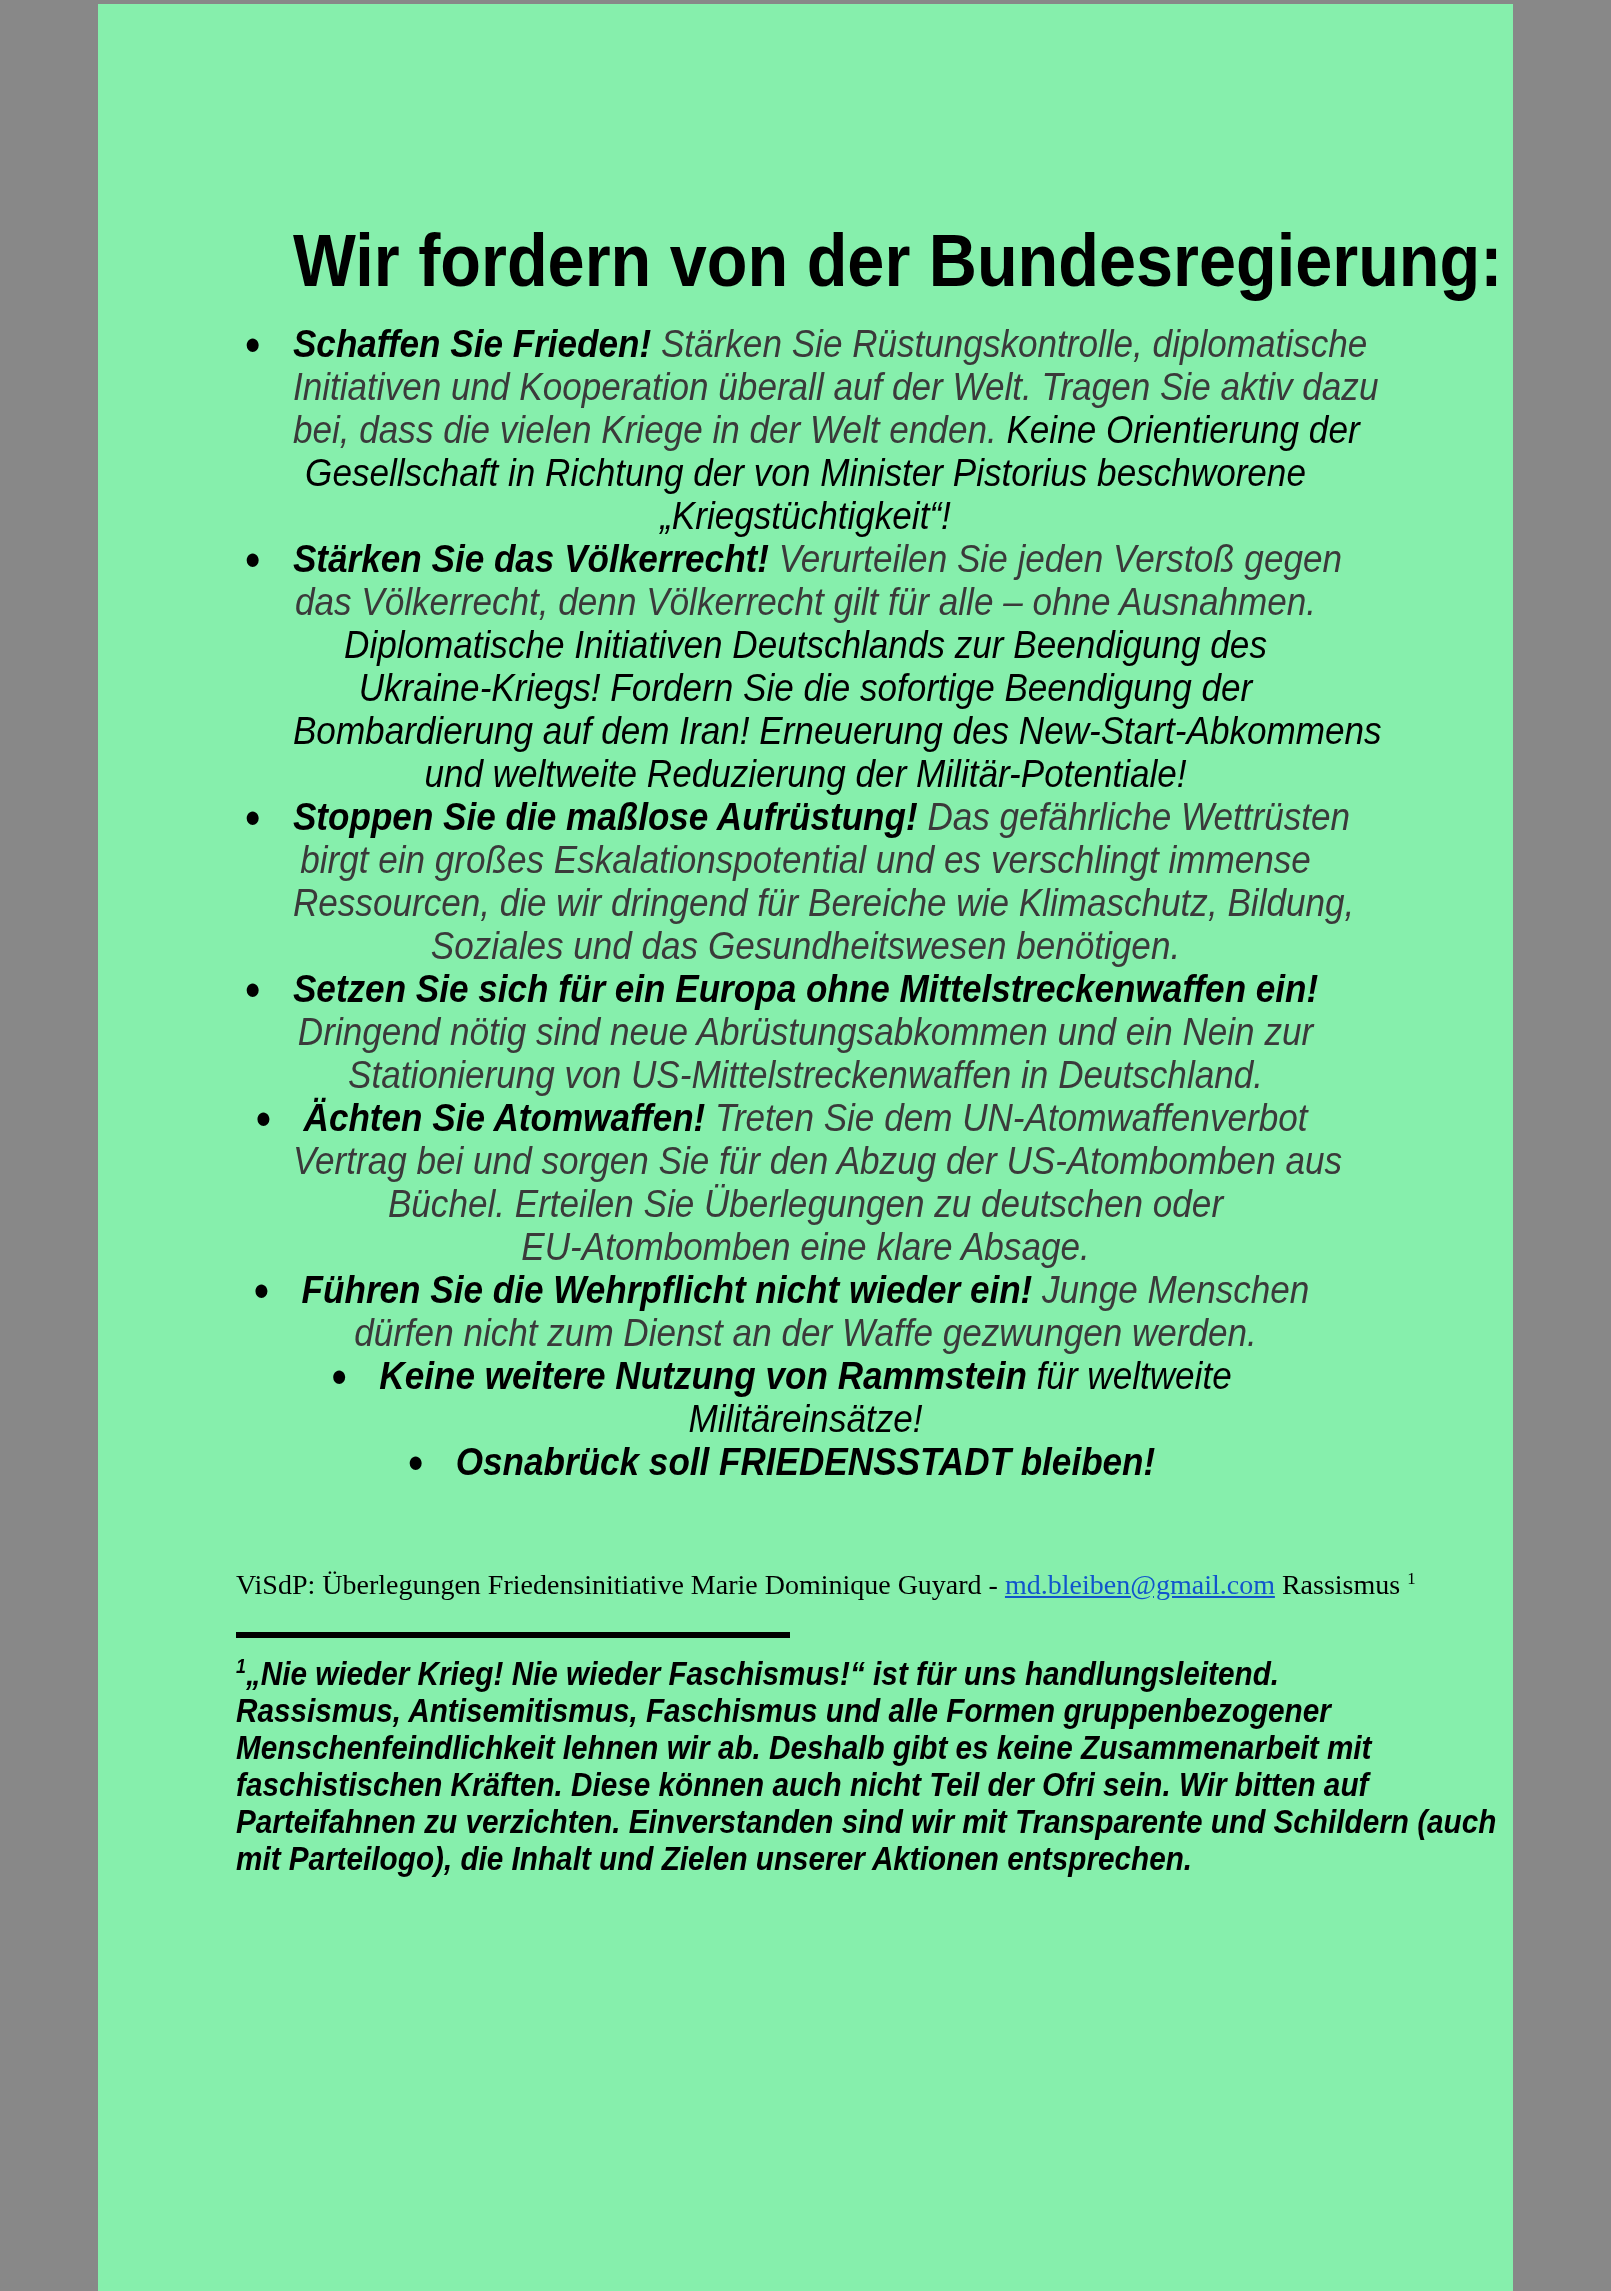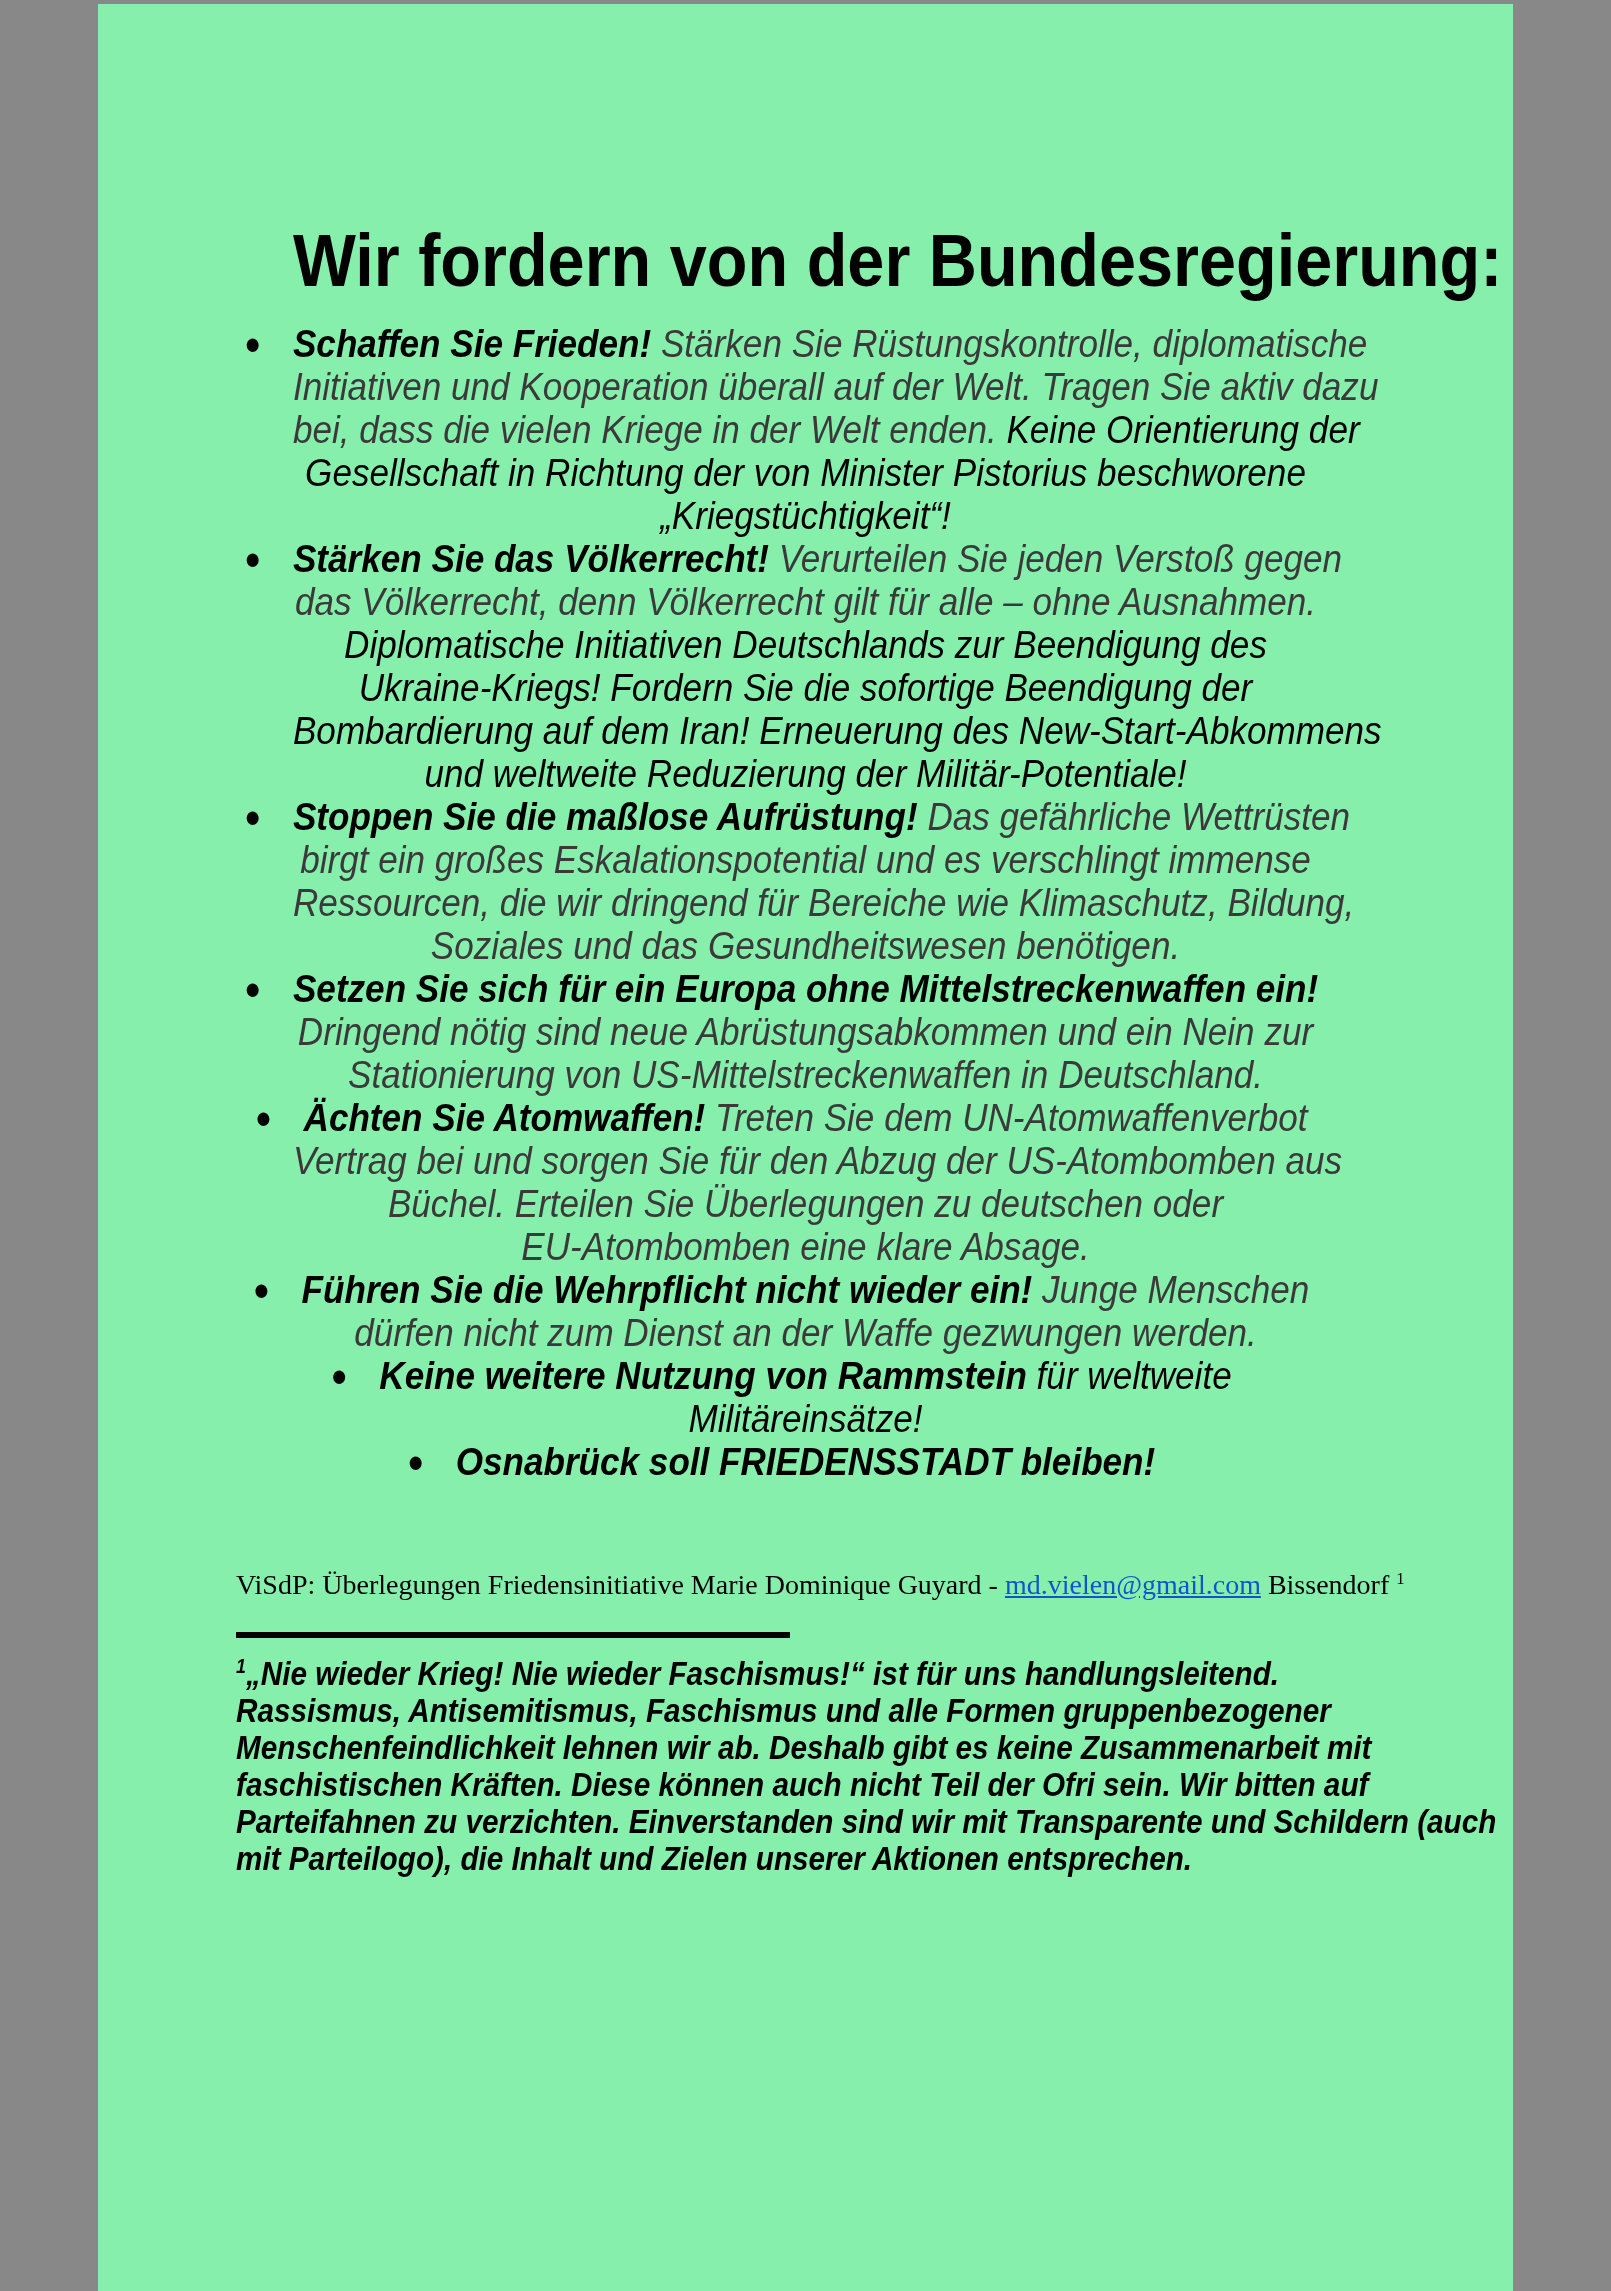--- a/index.html
+++ b/index.html
@@ -160,21 +160,21 @@
           <div class="line"><span class="first-line-wrap"><span class="bullet">●</span><span class="run-b">Keine weitere Nutzung von Rammstein </span><span class="run-k">für weltweite</span></span></div>
           <div class="line"><span class="run-k">Militäreinsätze!</span></div>
         </div>
         <div class="demand-item">
           <div class="line"><span class="first-line-wrap"><span class="bullet">●</span><span class="run-b">Osnabrück soll FRIEDENSSTADT bleiben!</span></span></div>
         </div>
       </div>
 
 
     <div class="imprint">
-      <span>ViSdP: Überlegungen Friedensinitiative Marie Dominique Guyard - </span><a href="#">md.vielen@gmail.com</a><span> Bissendorf </span><span class="sup">1</span>
+      <span>ViSdP: Überlegungen Friedensinitiative Marie Dominique Guyard - </span><a href="#">md.bleiben@gmail.com</a><span> Rassismus </span><span class="sup">1</span>
     </div>
 
     <div class="footnote-sep"></div>
 
     <div class="footnote" id="footnote-block">
         <div class="fn-line"><span class="sup">1</span>„Nie wieder Krieg! Nie wieder Faschismus!“ ist für uns handlungsleitend.</div>
         <div class="fn-line">Rassismus, Antisemitismus, Faschismus und alle Formen gruppenbezogener</div>
         <div class="fn-line">Menschenfeindlichkeit lehnen wir ab. Deshalb gibt es keine Zusammenarbeit mit</div>
         <div class="fn-line">faschistischen Kräften. Diese können auch nicht Teil der Ofri sein. Wir bitten auf</div>
         <div class="fn-line">Parteifahnen zu verzichten. Einverstanden sind wir mit Transparente und Schildern (auch</div>

